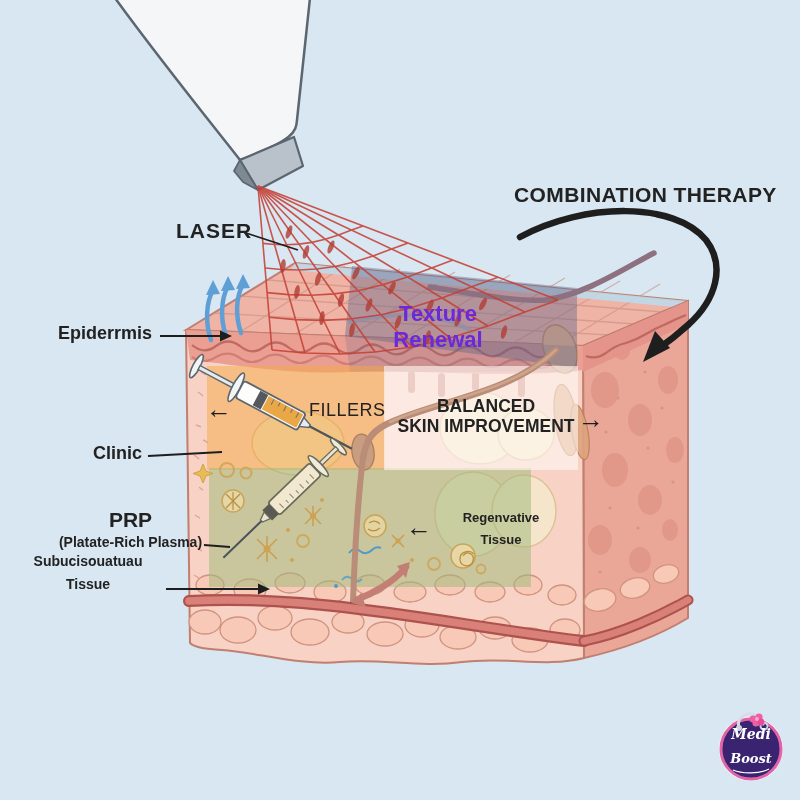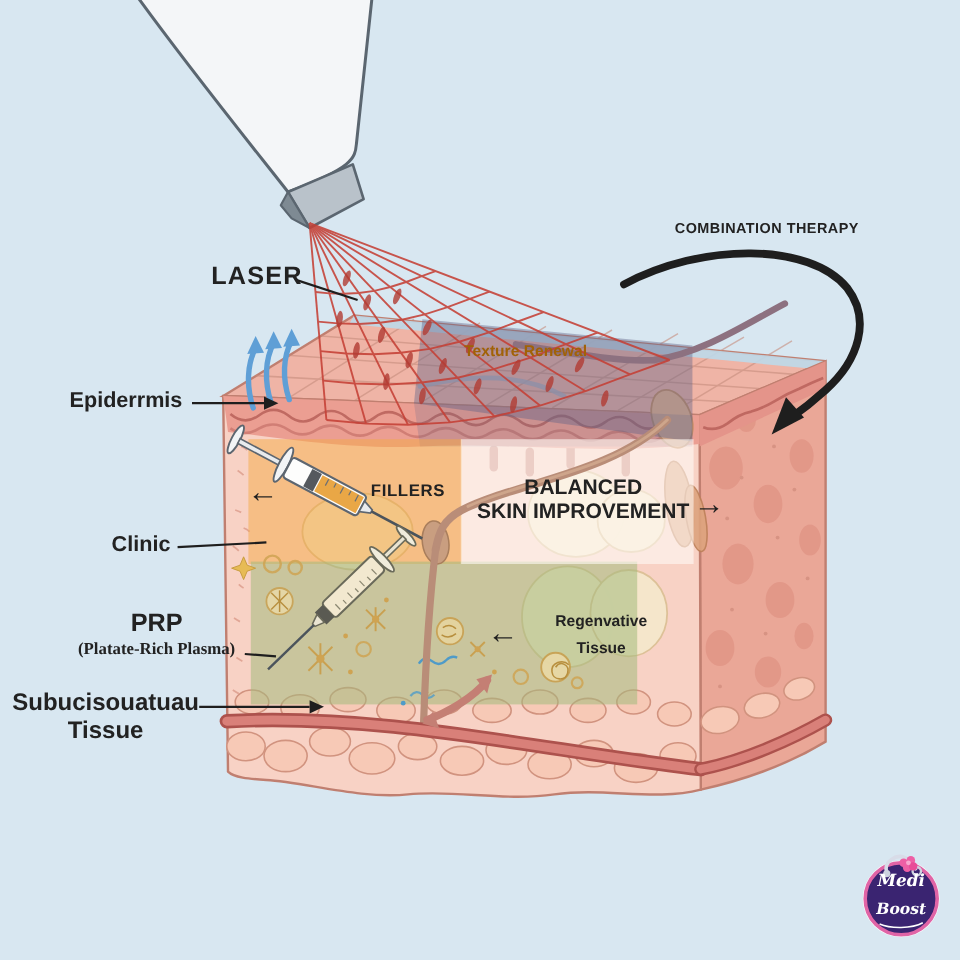--- a/index.html
+++ b/index.html
@@ -12,31 +12,31 @@
   .lbl{
     position:absolute;color:#222;font-weight:600;line-height:1.18;
     white-space:nowrap;
   }
   .lbl.center{text-align:center;white-space:normal;}
   .lbl.right{text-align:right;}
   .glyph{
     position:absolute;color:#1e1e1e;font-size:26px;font-weight:400;line-height:1;
   }
   .laser-lbl{left:176px;top:219px;font-size:21px;letter-spacing:1px;}
-  .combo-lbl{left:514px;top:183px;width:250px;font-size:12px;font-weight:700;letter-spacing:.4px;text-align:center;}
-  .texture-lbl{left:358px;top:285px;width:160px;font-size:13px;color:#a16207;}
+  .combo-lbl{left:514px;top:183px;width:250px;font-size:21px;font-weight:700;letter-spacing:.4px;text-align:center;}
+  .texture-lbl{left:358px;top:301px;width:160px;font-size:22px;color:#6d28d9;}
   .epidermis-lbl{left:30px;top:323px;width:122px;font-size:18px;}
-  .fillers-lbl{left:309px;top:400px;font-size:14px;font-weight:700;letter-spacing:.5px;}
+  .fillers-lbl{left:309px;top:400px;font-size:18px;font-weight:400;letter-spacing:.5px;}
   .balanced-lbl{left:388px;top:396px;width:196px;font-size:17.5px;font-weight:700;line-height:20px;}
   .dermis-lbl{left:48px;top:443px;width:94px;font-size:18px;}
   .prp-lbl{left:48px;top:508px;width:165px;}
   .prp-lbl .t{font-size:21px;font-weight:600;display:block;}
-  .prp-lbl .s{font-size:14px;font-weight:600;display:block;margin-top:1px;font-family:Liberation Serif, serif;}
+  .prp-lbl .s{font-size:14px;font-weight:600;display:block;margin-top:1px;}
   .regen-lbl{left:430px;top:507px;width:142px;font-size:13px;line-height:22px;}
-  .subcut-lbl{left:8px;top:575px;width:160px;font-size:20px;line-height:23px;}
+  .subcut-lbl{left:8px;top:550px;width:160px;font-size:14px;line-height:23px;}
   .logo{position:absolute;left:712px;top:706px;width:78px;height:78px;}
   .logo .word{
     position:absolute;width:78px;text-align:center;color:#fff;
     font-family:"DejaVu Serif",serif;font-style:italic;font-weight:bold;
   }
   .logo .w1{top:20px;font-size:14px;}
   .logo .w2{top:45px;font-size:13px;}
 </style>
 </head>
 <body>

